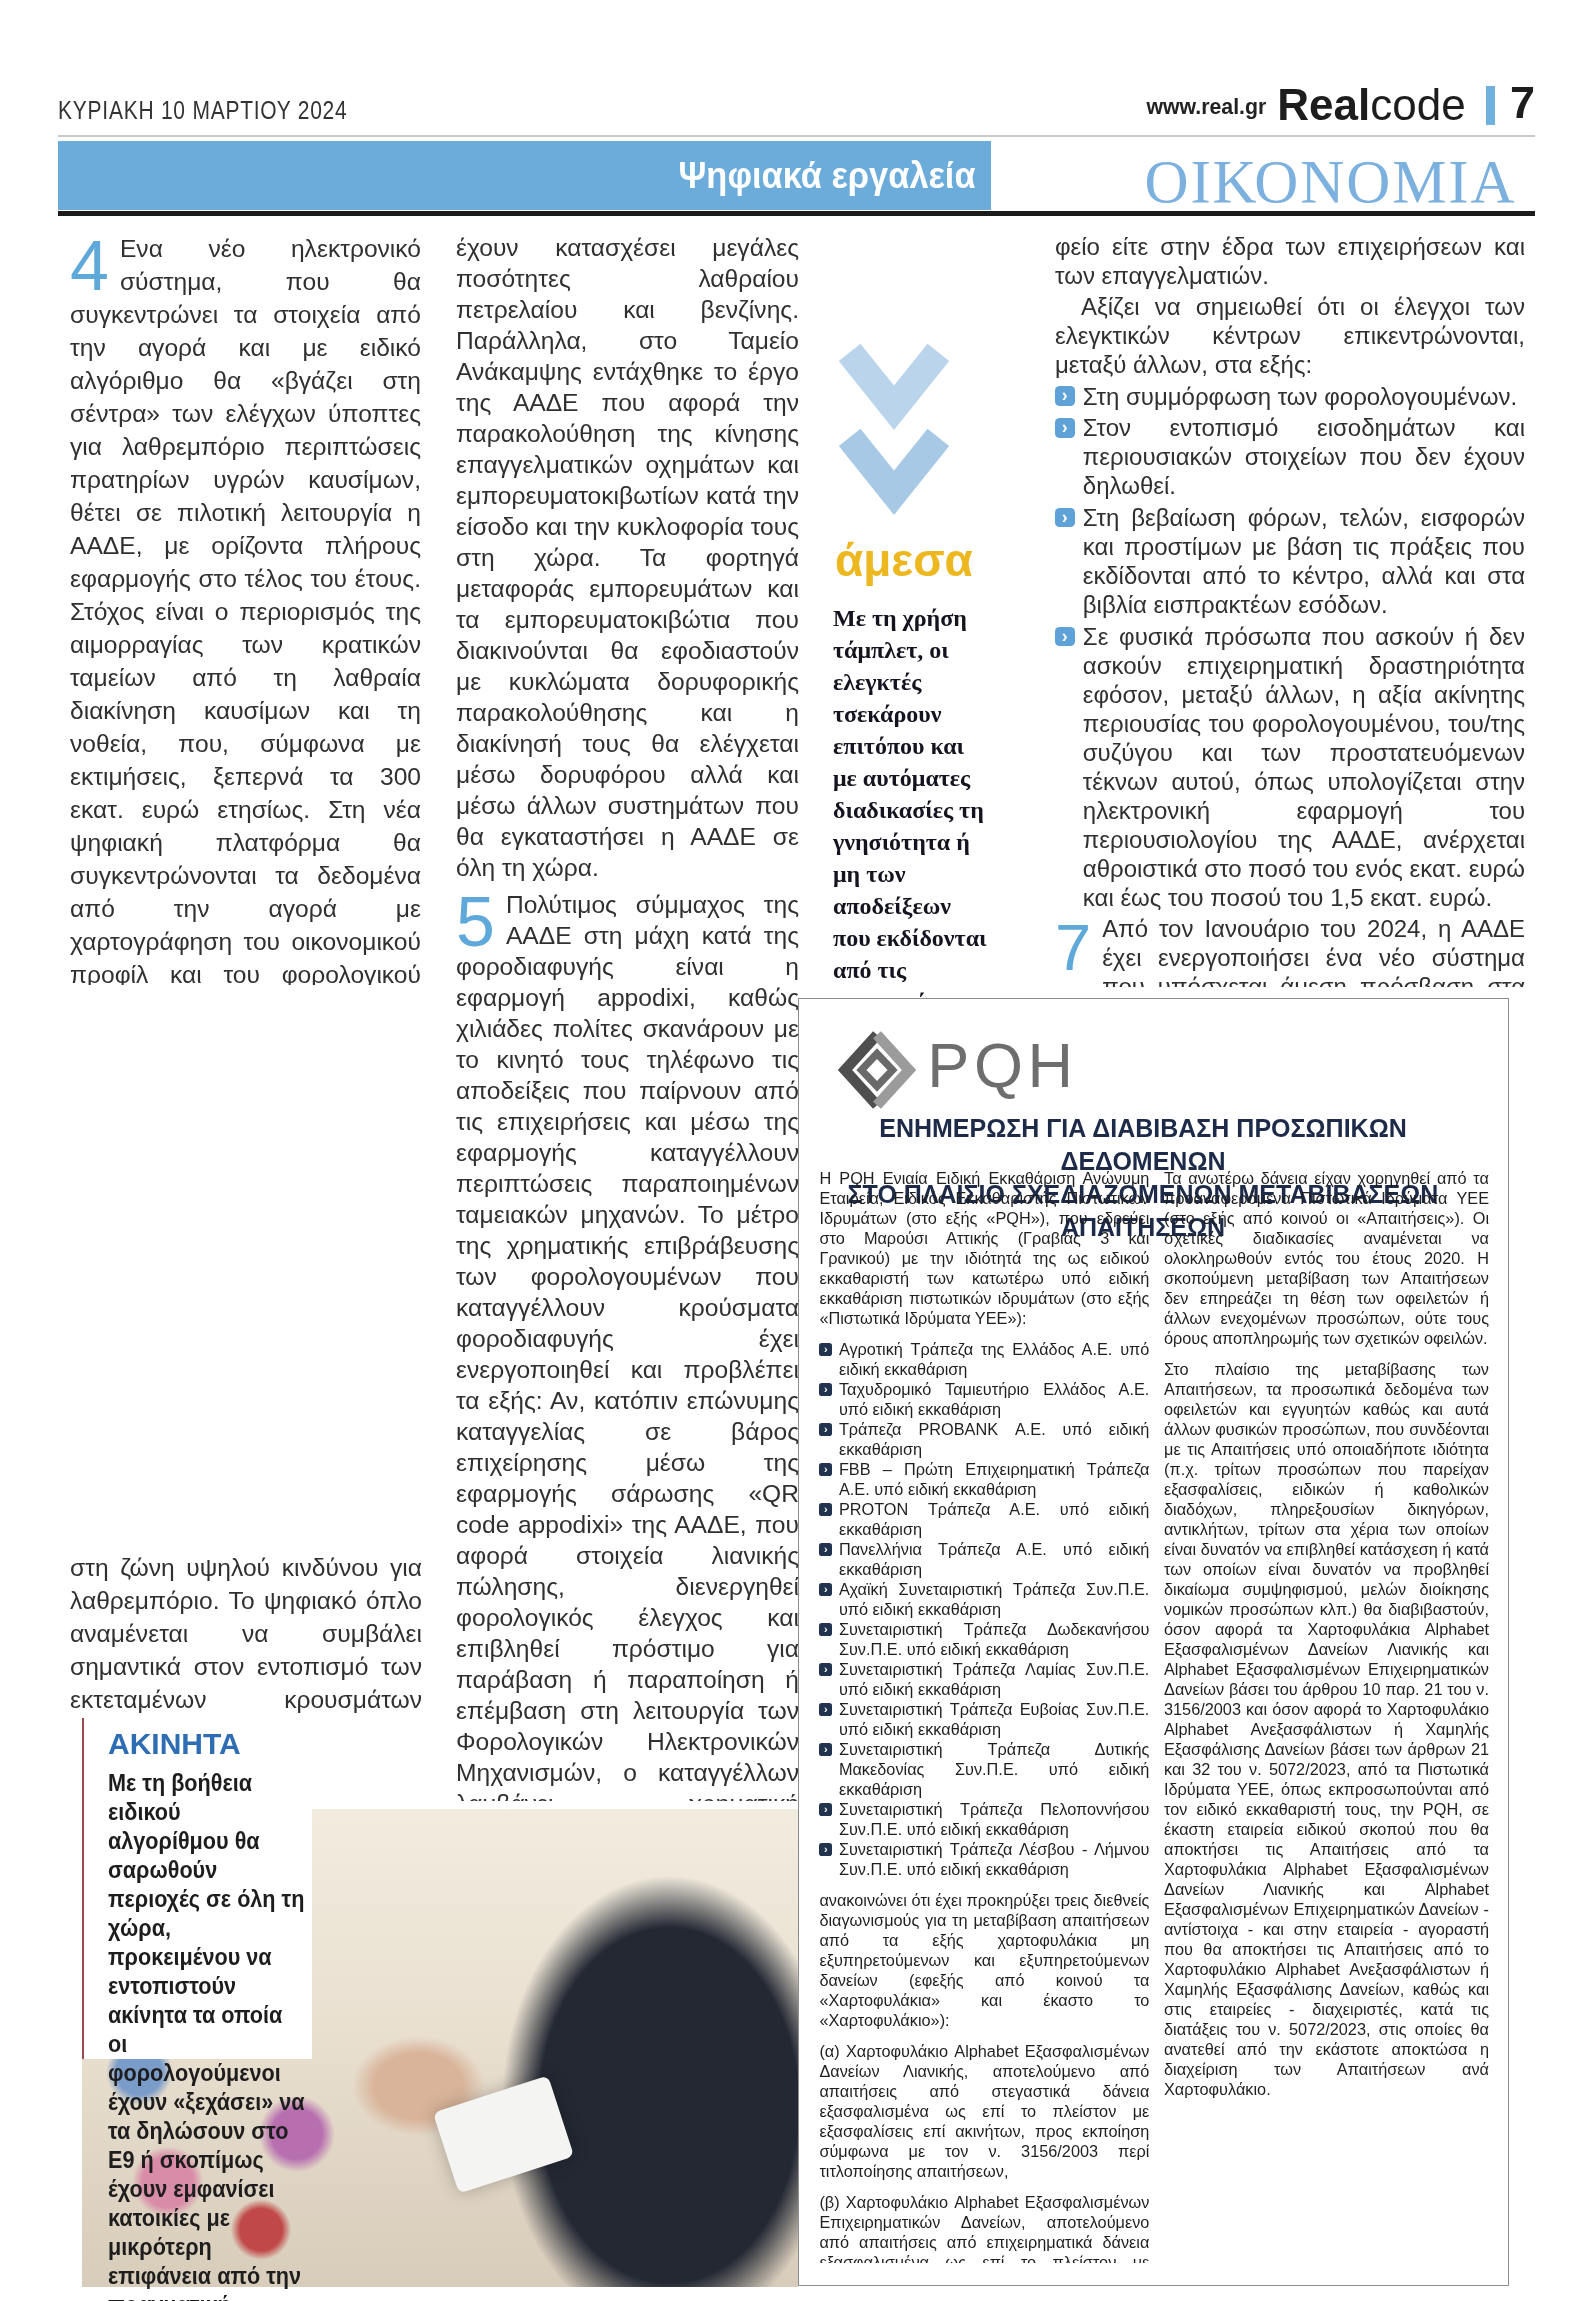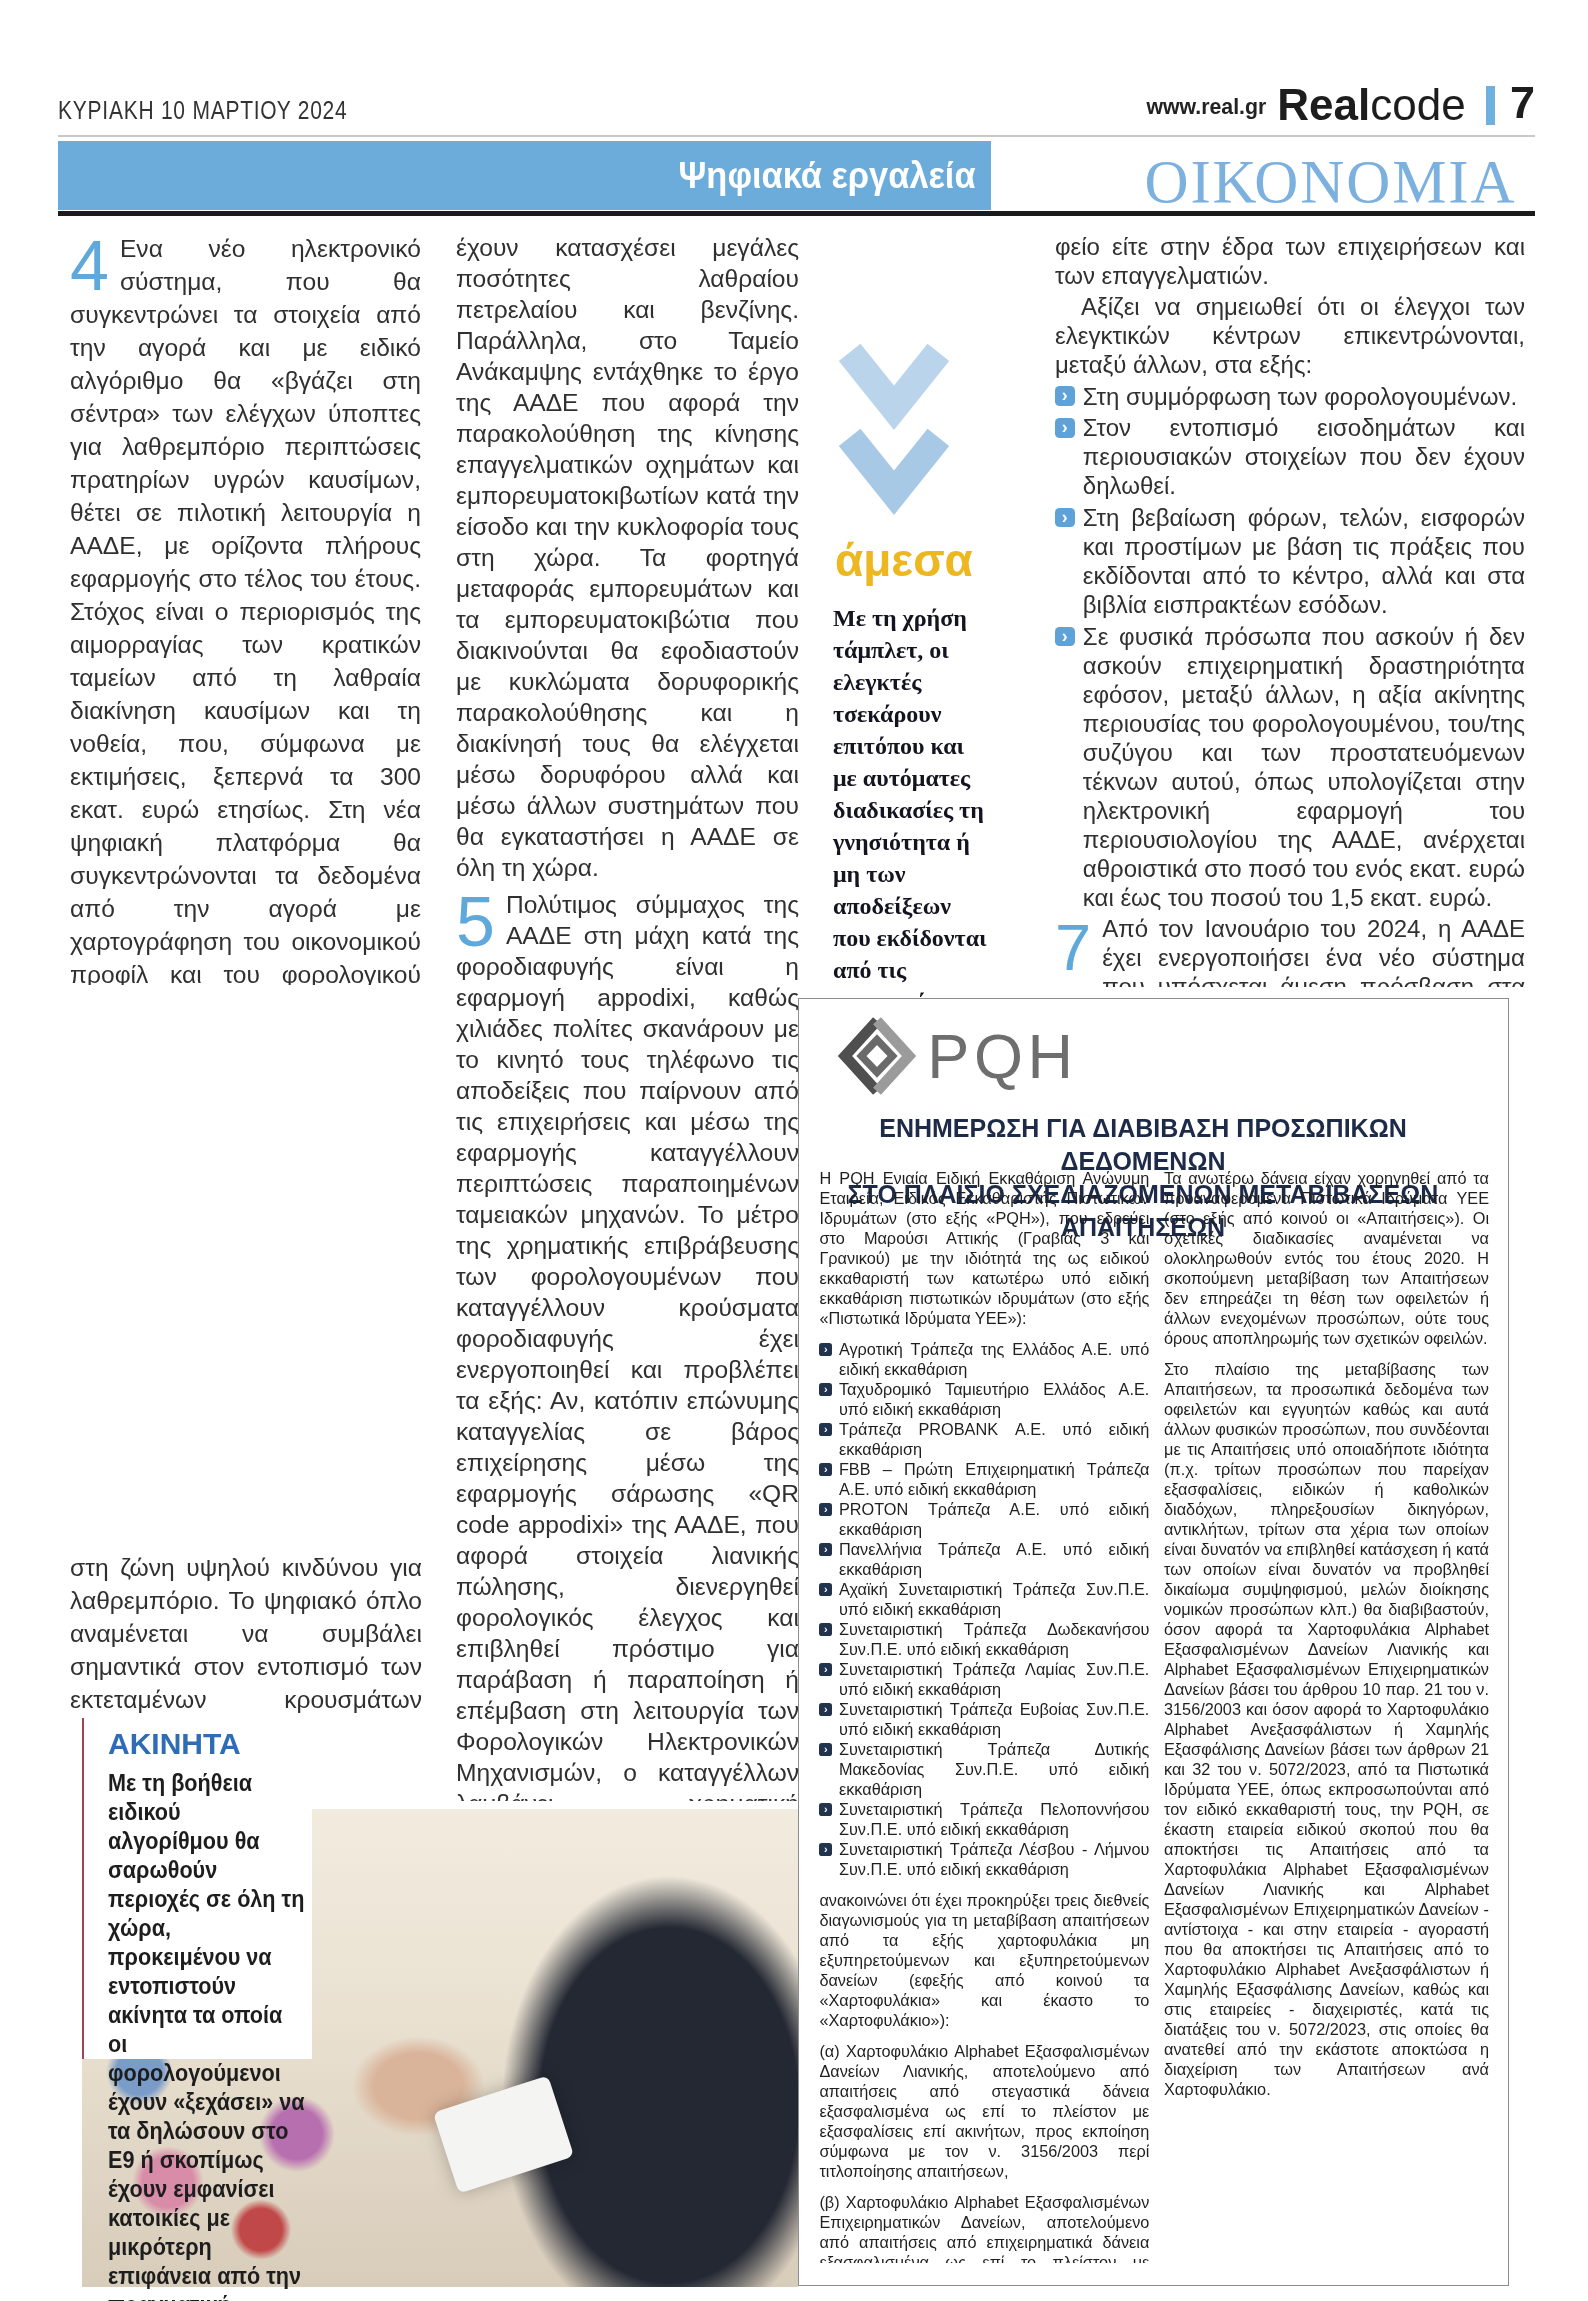--- a/index.html
+++ b/index.html
@@ -60,21 +60,21 @@
   .akinita h3{margin:0 0 7.4px 0;font-size:30px;color:#2e6db4;letter-spacing:0;}
   .akinita .txt{font-size:23px;line-height:29px;font-weight:bold;color:#1d1d1d;transform:scaleX(.94);transform-origin:left top;width:210px;}
 
   
   .quote{left:833px;top:341px;width:156px;}
   .quote .label{font-size:46px;font-weight:bold;color:#ecb71f;margin:13px 0 15px 1.9px;}
   .quote .qtxt{font-family:"Liberation Serif","DejaVu Serif",serif;font-weight:bold;font-size:24px;line-height:32px;color:#141420;}
 
   
   .pqh{left:798px;top:998px;width:711px;height:1288px;background:#fff;border:1.9px solid #8d8d8d;box-sizing:border-box;}
-  .pqh-logo{position:absolute;left:37px;top:16px;display:flex;align-items:center;}
+  .pqh-logo{position:absolute;left:37px;top:30px;display:flex;}
   .pqh-logo .word{font-size:63px;color:#6e6e6e;letter-spacing:4.6px;margin-left:9.3px;}
   .pqh-head{position:absolute;left:12px;top:113px;width:664px;text-align:center;font-weight:bold;
             font-size:25px;line-height:33px;color:#1d2b49;}
   .pqh-col{position:absolute;top:169px;height:1095px;overflow:hidden;font-size:16.3px;line-height:20px;
            text-align:justify;color:#1f1f1f;}
   .pqh-colA{left:20.4px;width:330px;}
   .pqh-colB{left:365px;width:325px;}
   .pqh-col p{margin:0 0 11px 0;}
   .bank{display:flex;}
   .bank .ic{flex:0 0 auto;width:13px;height:13px;border-radius:2.8px;background:#22334e;color:#fff;font-size:11px;

